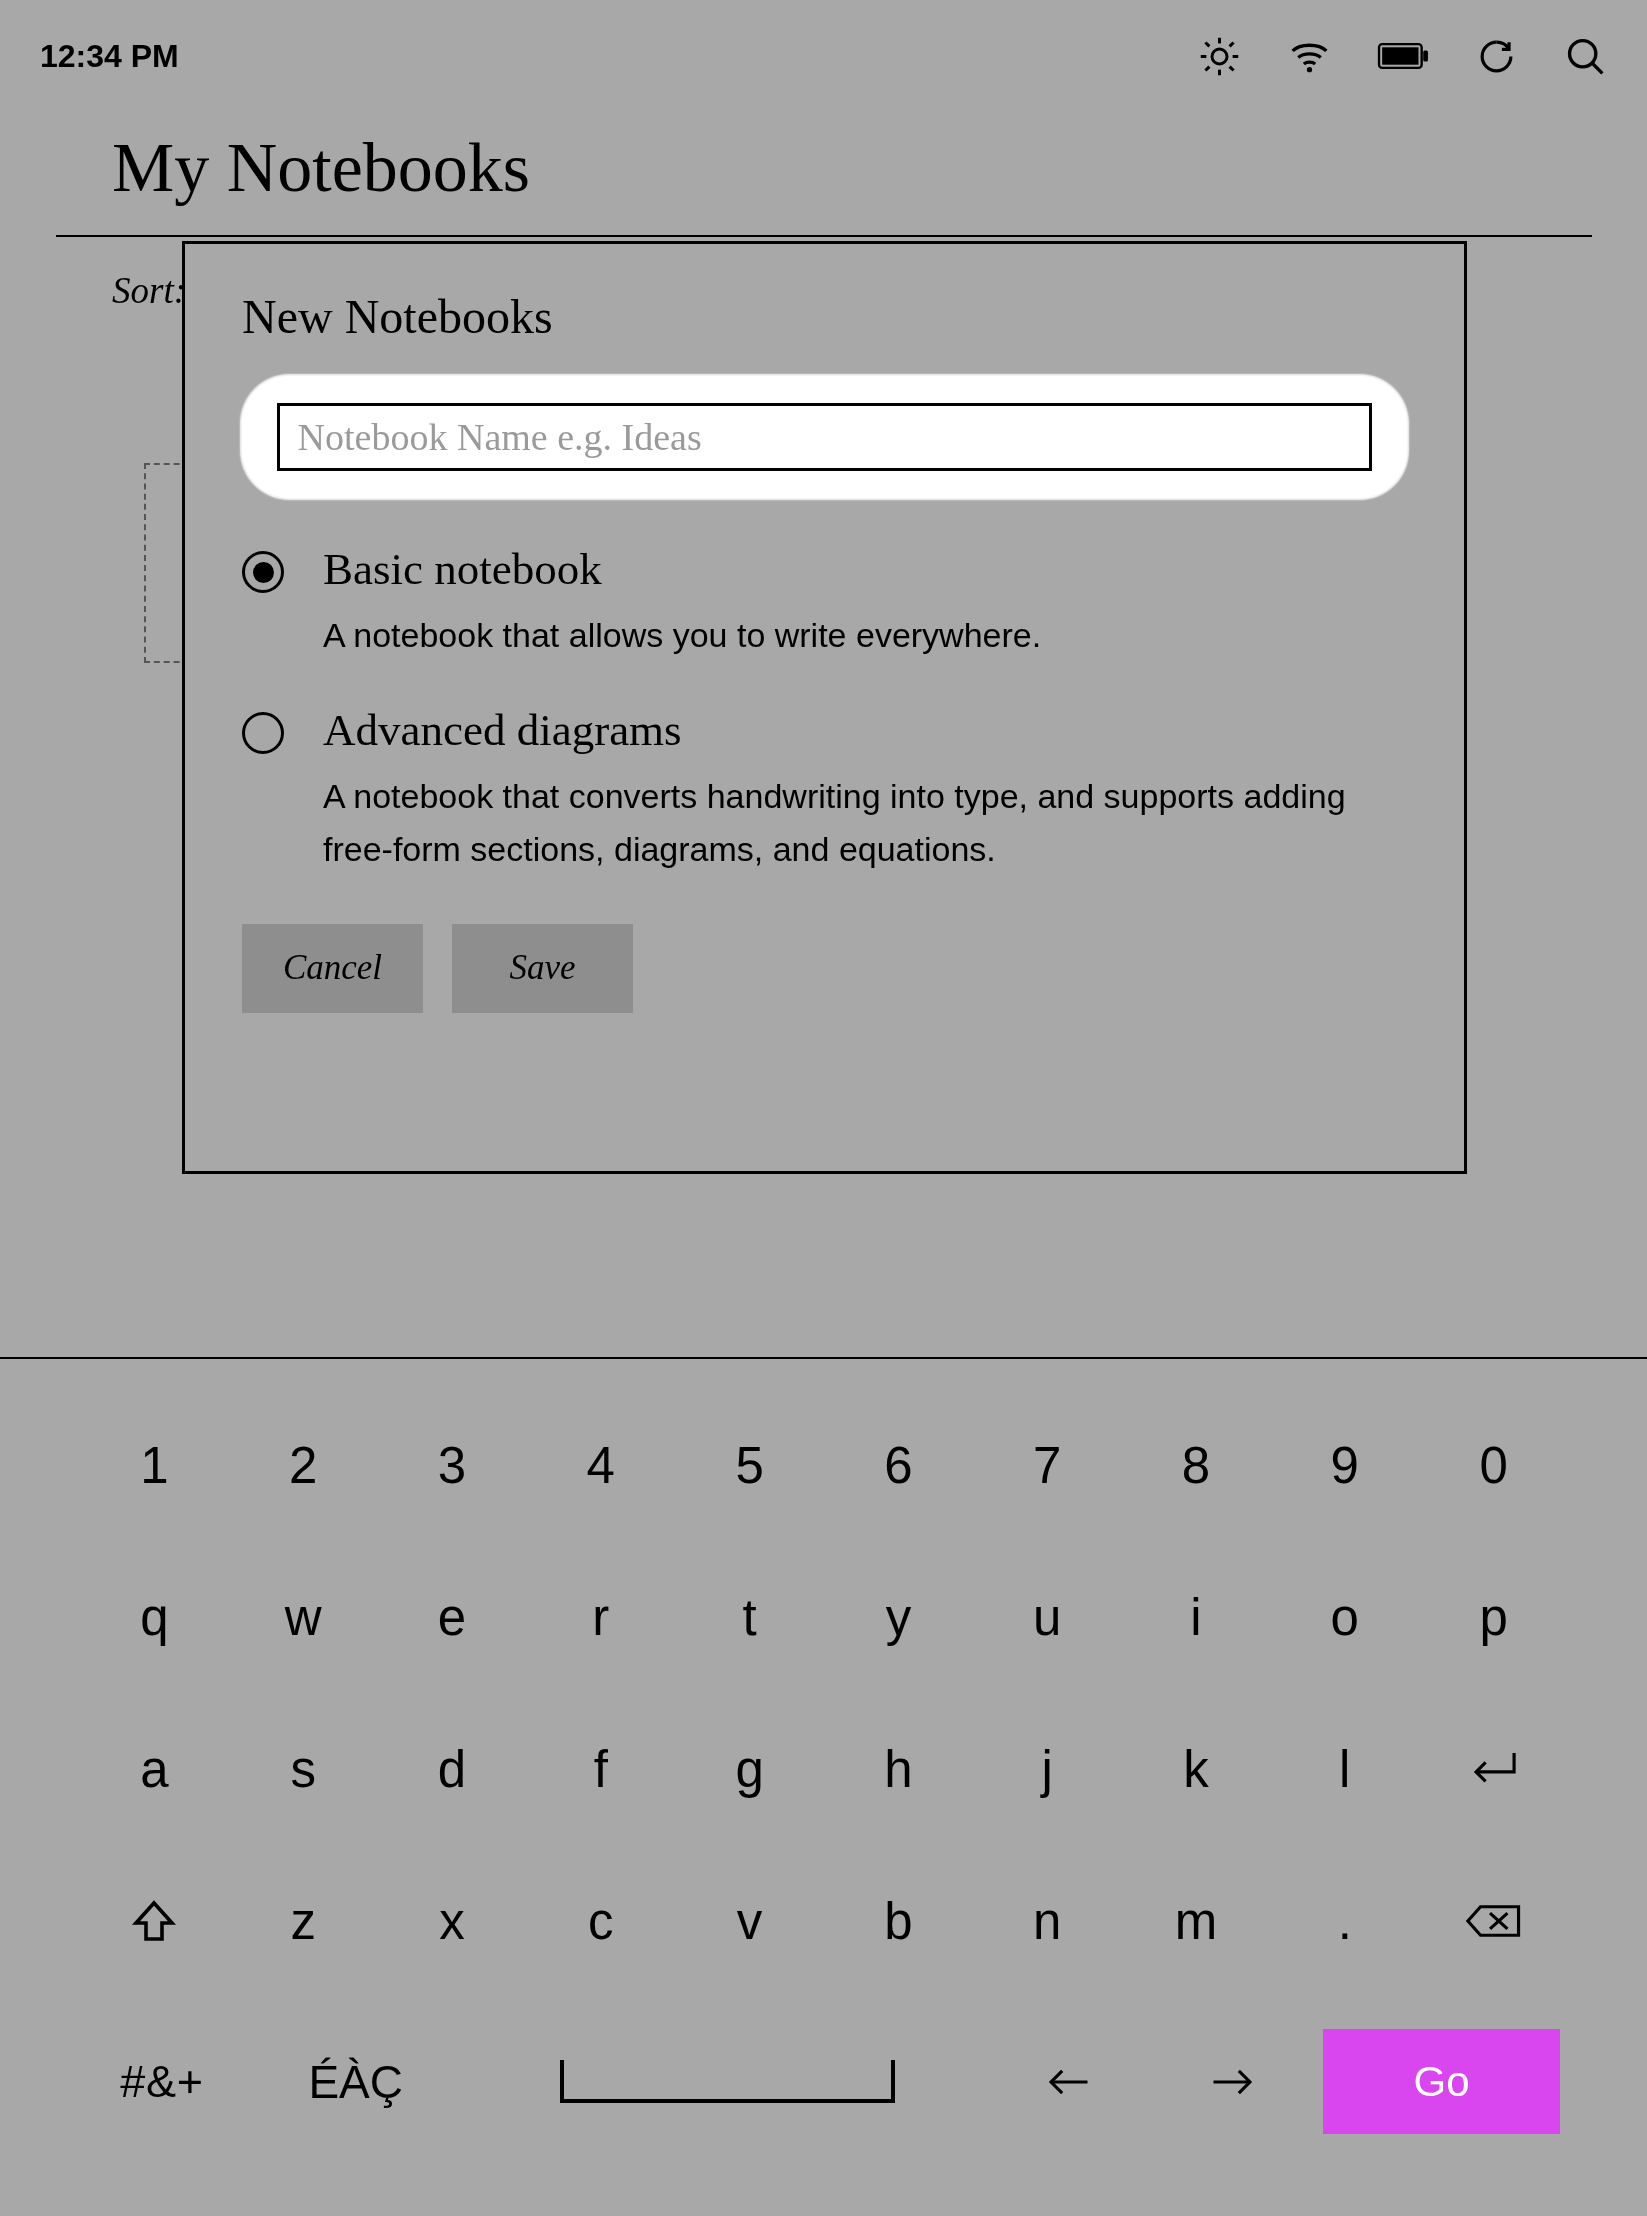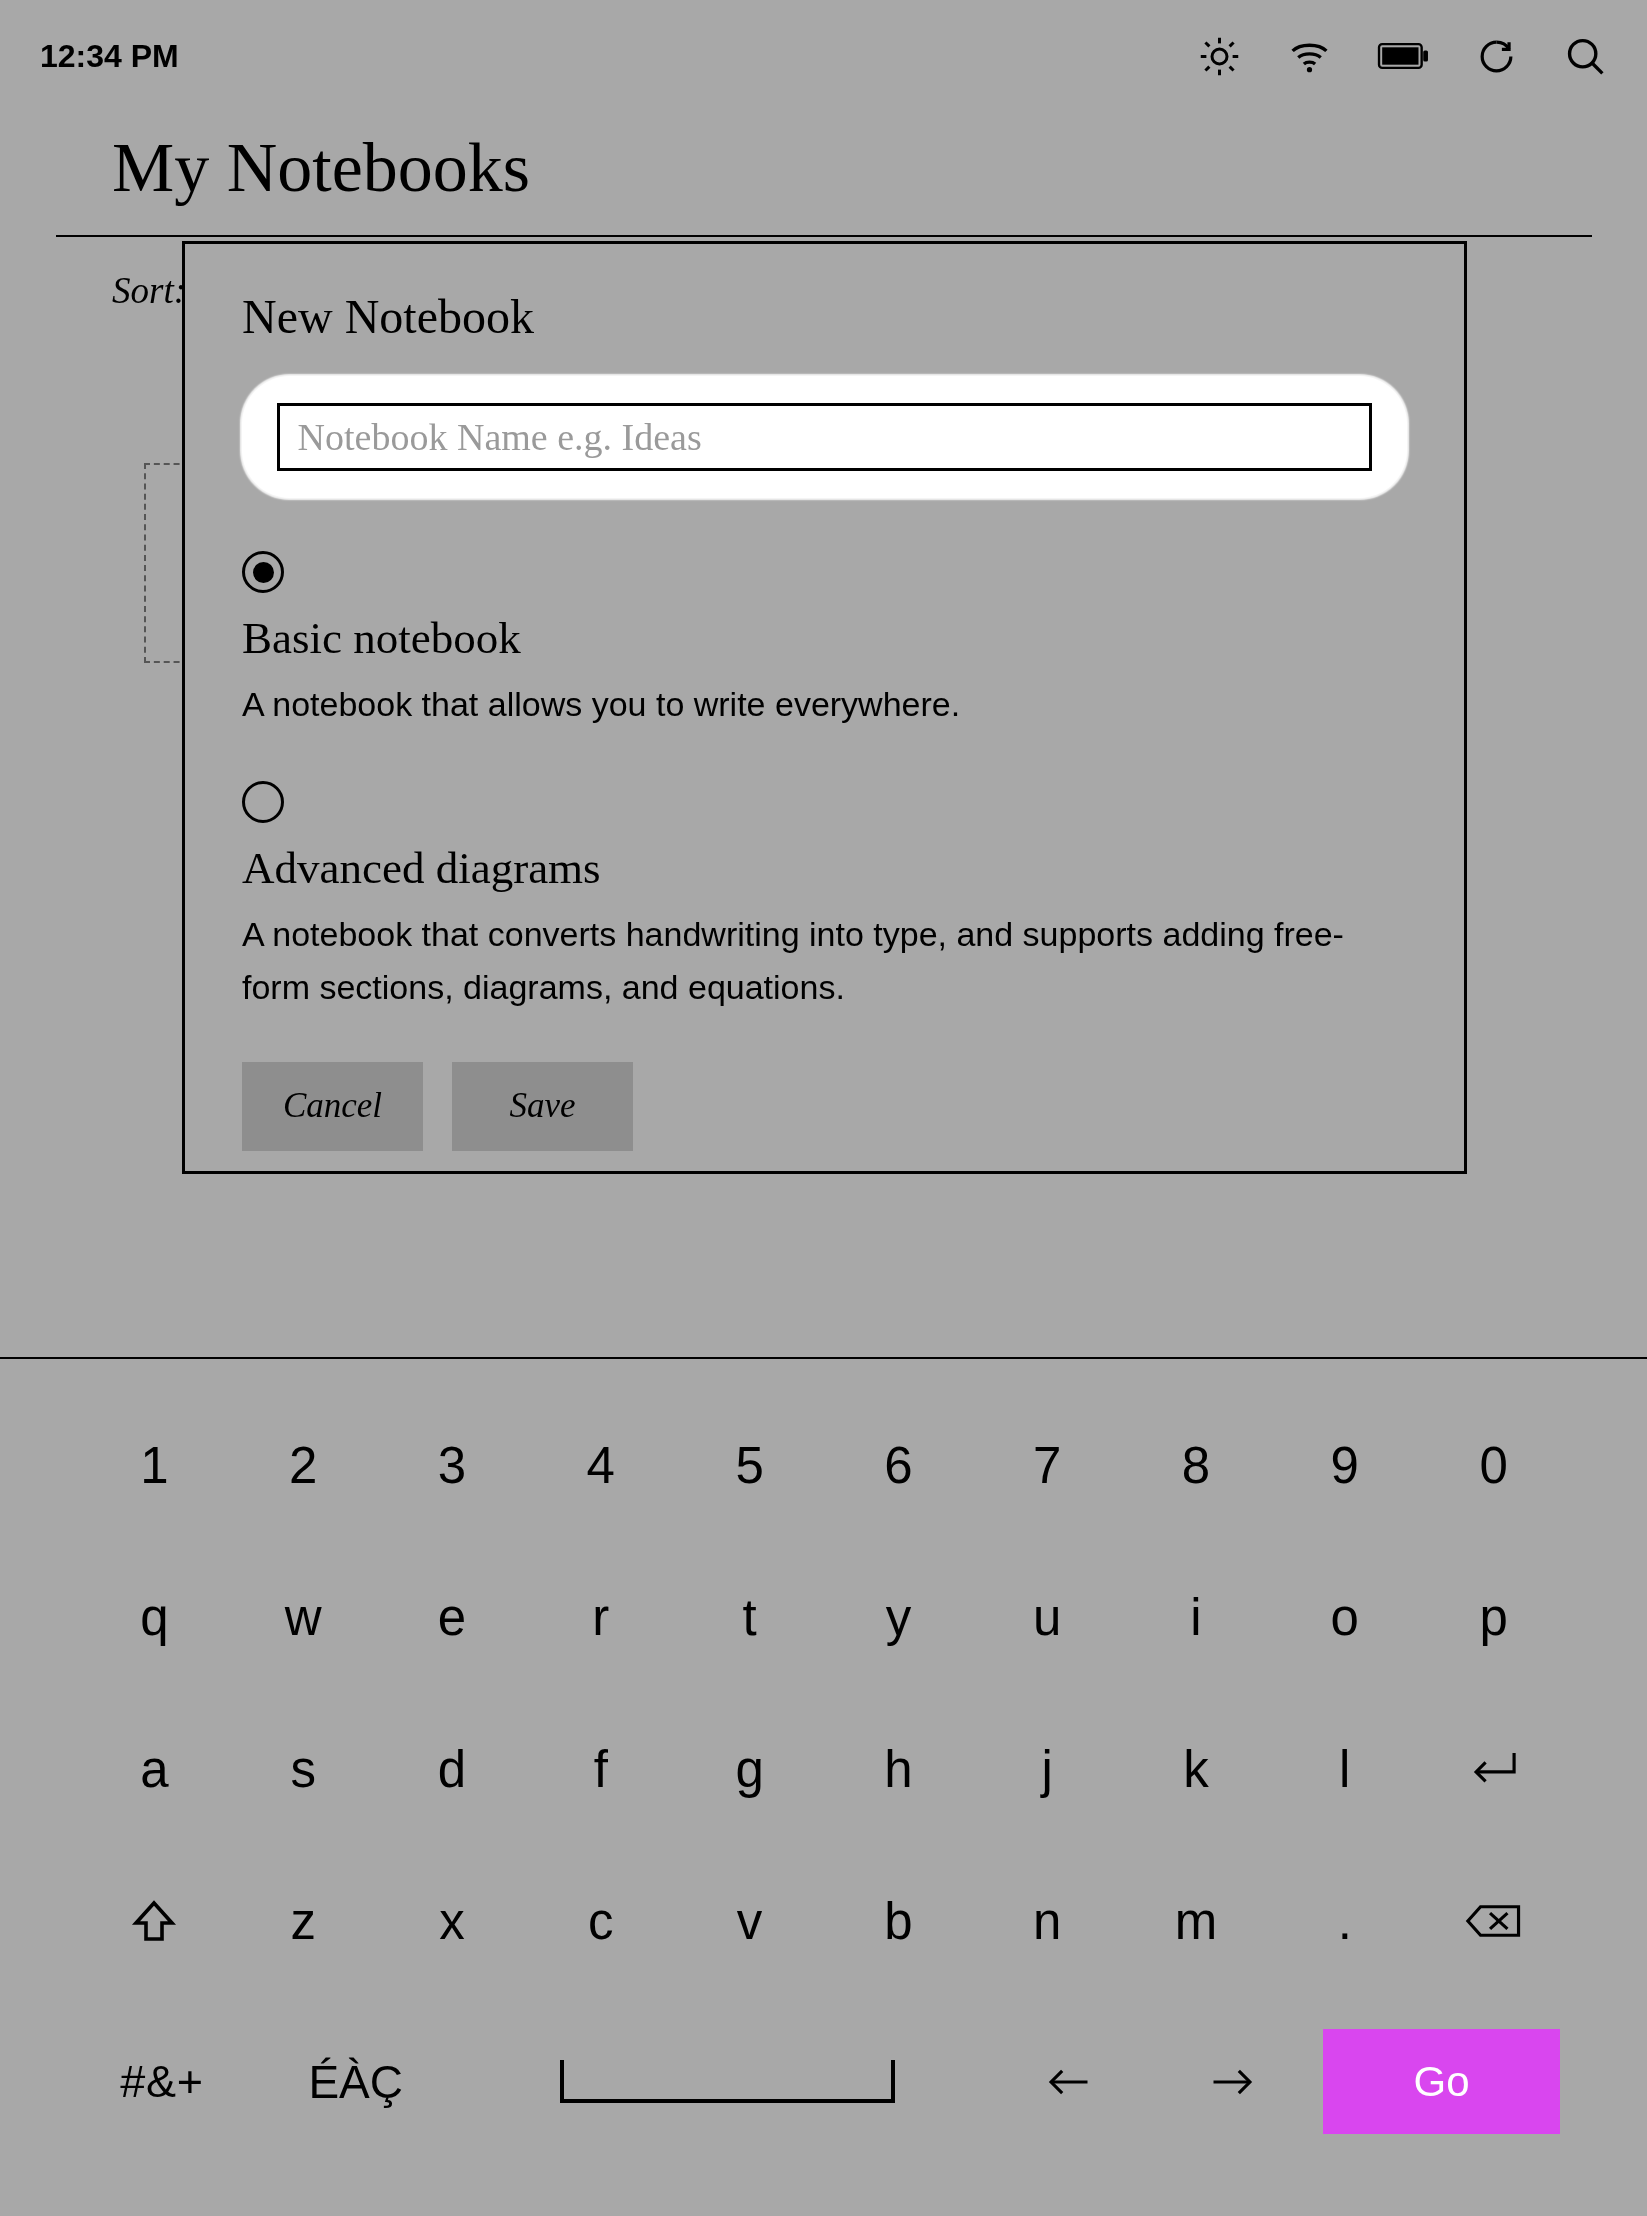--- a/index.html
+++ b/index.html
@@ -114,23 +114,22 @@
     padding: 0 17.6px;
     background: #fff;
     color: #000;
   }
   .notebook-input::placeholder { color: #9a9a9a; }
 
   .options { margin: 9.6px 0 0 0; }
   .option {
     display: flex;
     align-items: flex-start;
-    gap: 19px;
+    gap: 39px;
     margin-bottom: 42px;
-    flex-direction: column;
   }
   .radio {
     flex: 0 0 auto;
     width: 42px;
     height: 42px;
     border: 3.2px solid #000;
     border-radius: 50%;
     display: flex;
     align-items: center;
     justify-content: center;
@@ -287,21 +286,21 @@
   <div class="page-title">My Notebooks</div>
   <hr class="page-rule">
   <div class="sort-row">Sort:</div>
   <div class="new-card">
     <div class="new-card-box"></div>
     <div class="new-card-label">NEW</div>
   </div>
 </div>
 
 <div class="dialog">
-  <div class="dialog-title">New Notebook</div>
+  <div class="dialog-title">New Notebooks</div>
 
   <div class="input-glow">
     <input class="notebook-input" type="text" placeholder="Notebook Name e.g. Ideas" style="">
   </div>
 
   <div class="options">
     <div class="option">
       <div class="radio selected"></div>
       <div class="option-body">
         <div class="option-title">Basic notebook</div>

